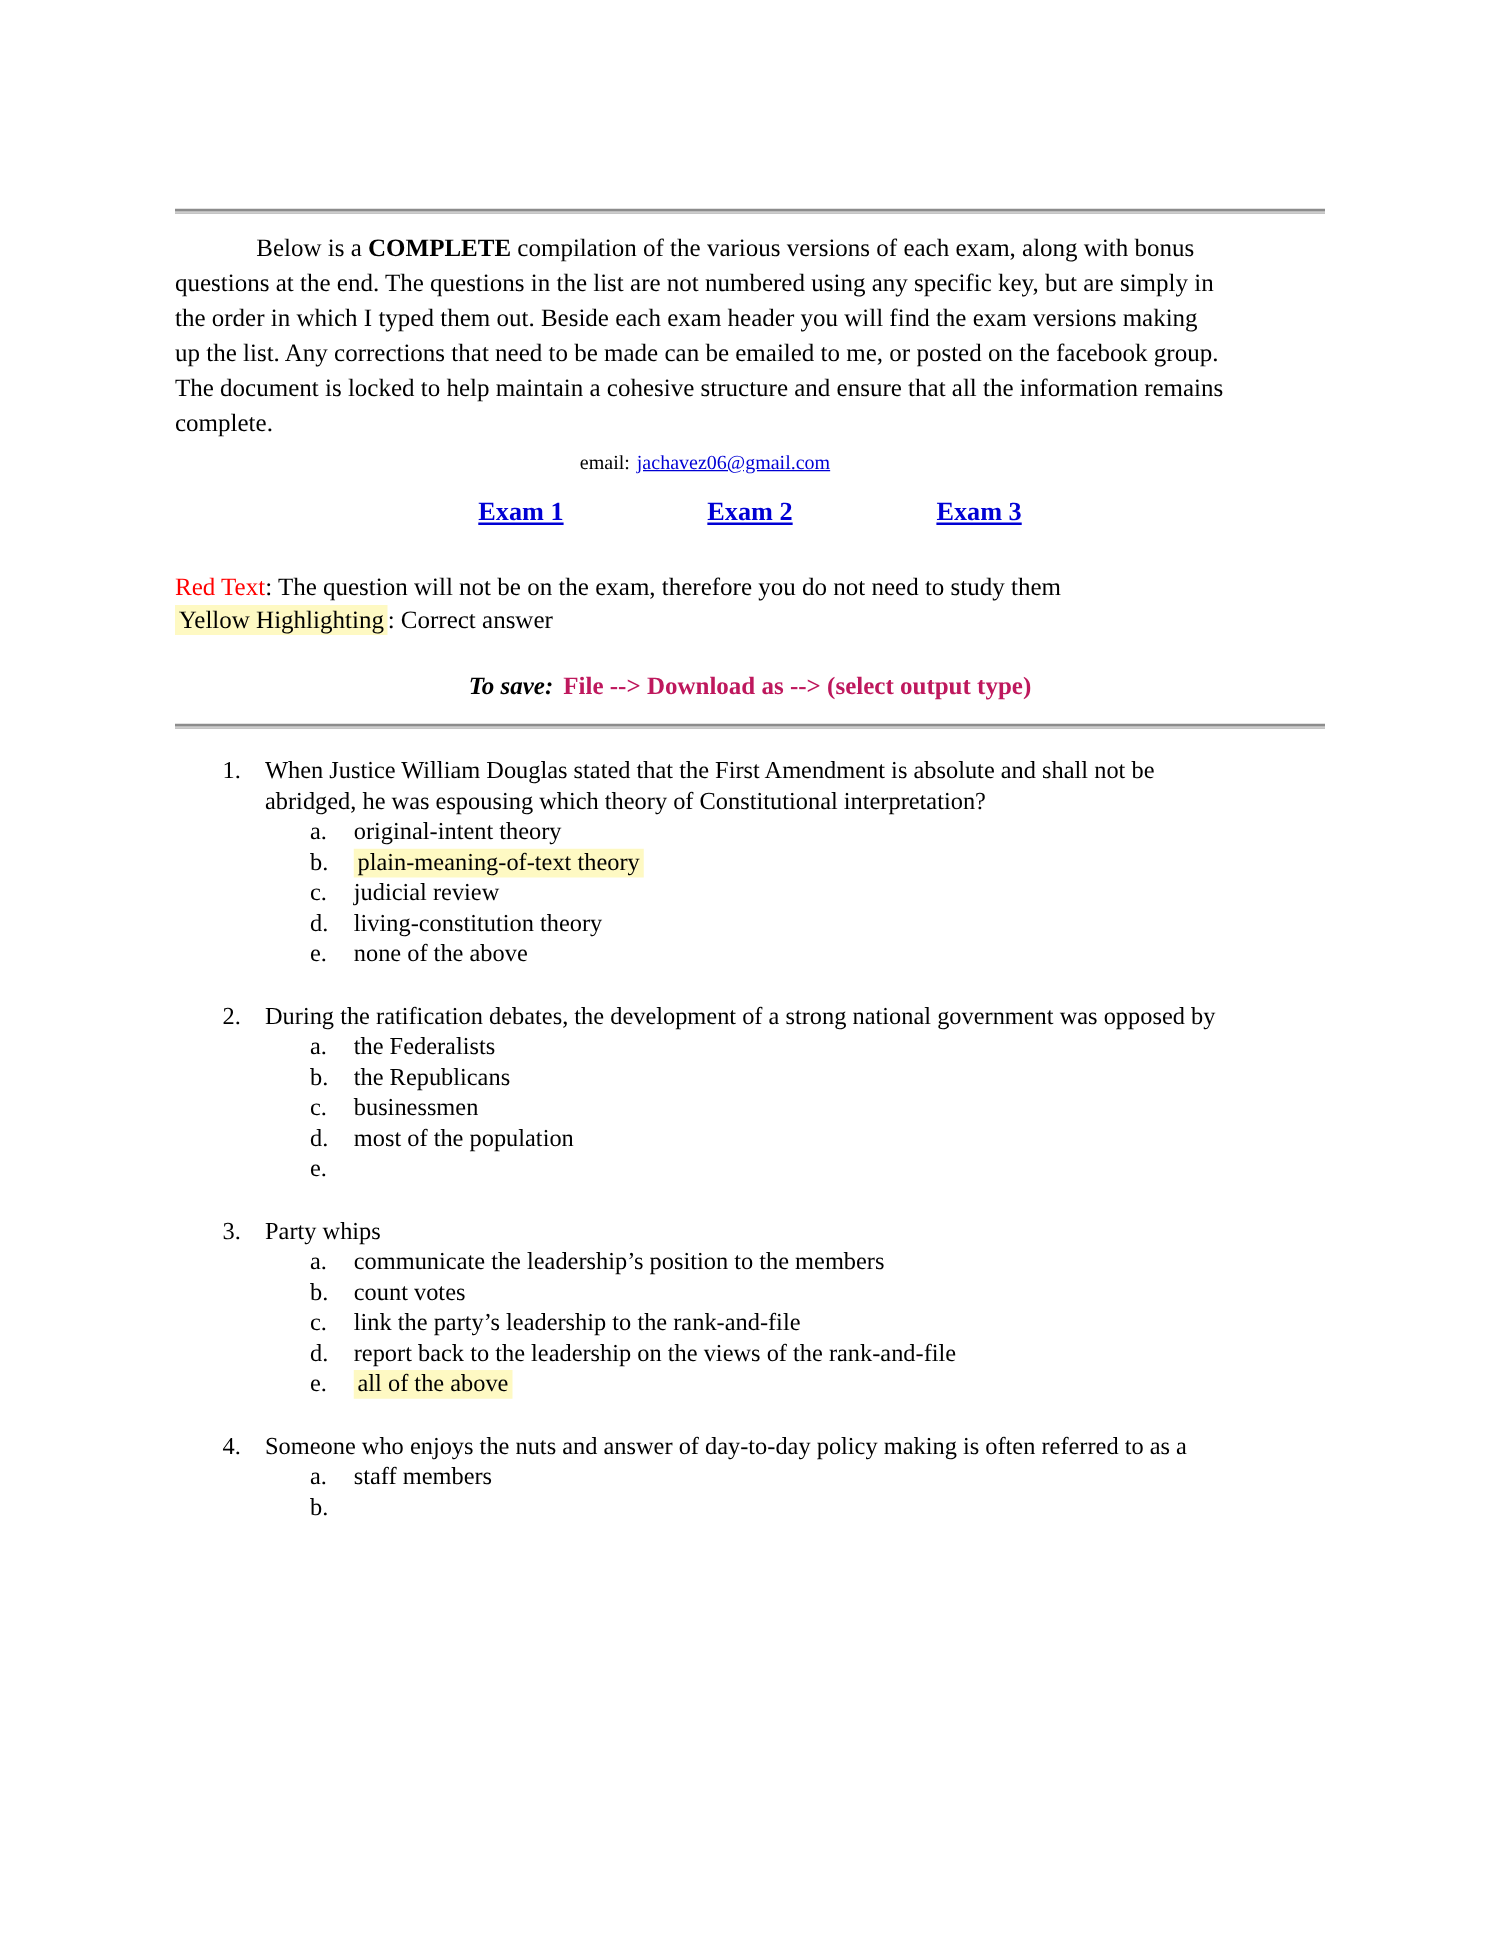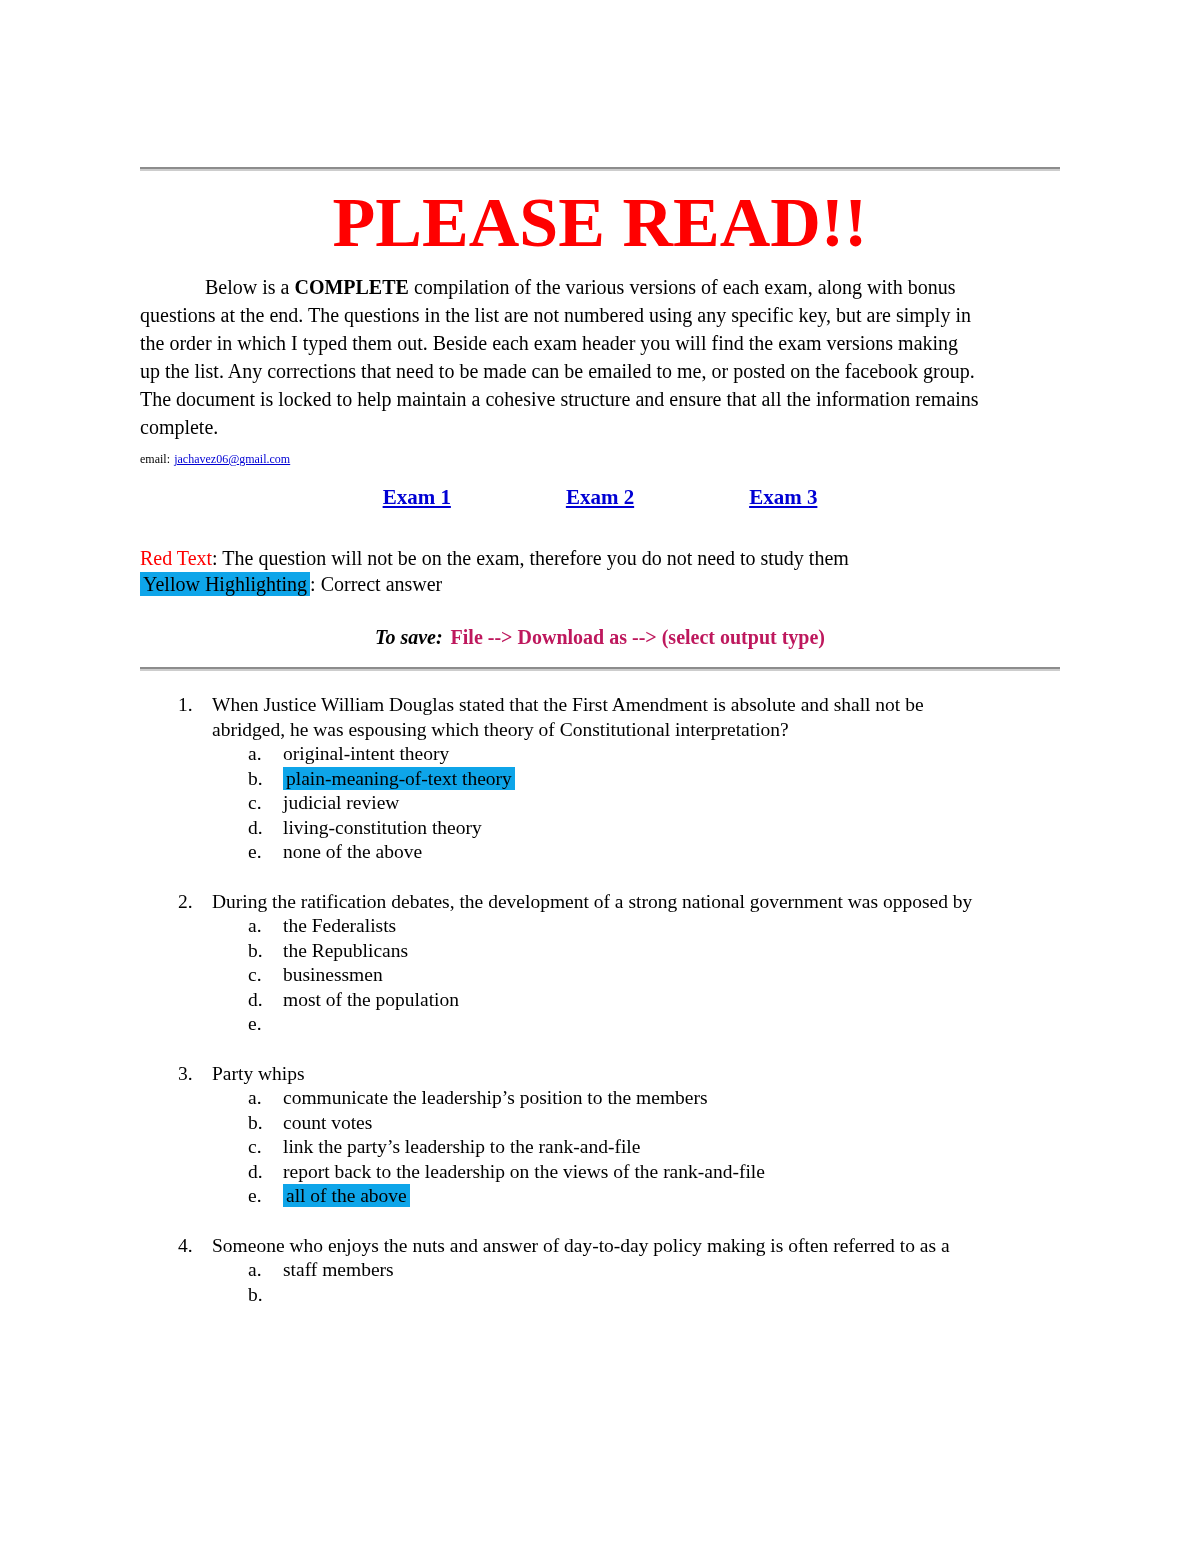--- a/index.html
+++ b/index.html
@@ -30,40 +30,40 @@
   .intro {
     margin: 14px 0 0 0;
     font-size: 20px; line-height: 28px;
     text-indent: 65px;
     white-space: pre-wrap;
   }
   .intro b { white-space: pre-wrap; }
 
   .email-line {
     margin: 4px 0 0 0; padding-right: 72px;
-    font-size: 12px; line-height: 28px;
-    text-align: left;
+    font-size: 16px; line-height: 28px;
+    text-align: center;
   }
   .email-label { margin-right: 0.35em; }
   a.link {
     color: #0000d4;
     text-decoration: underline;
     cursor: pointer;
   }
 
   .exam-links {
     margin-top: 10px;
     display: flex; justify-content: center; gap: 115px;
     font-size: 21px; line-height: 28px; font-weight: bold;
   }
 
   .legend { margin: 0; font-size: 20px; line-height: 26px; }
   .legend-first { margin-top: 34px; }
   .red-label { color: #ff0000; }
-  .hl { background: #0ea5e9; padding: 1px 3px; }
+  .hl { background: #fef9c3; padding: 1px 3px; }
 
   .save-line {
     margin: 26px 0 0 0;
     font-size: 20px; line-height: 28px;
     text-align: center; font-weight: bold;
   }
   .save-prefix { font-style: italic; color: #000000; }
   .save-nav { color: #be185d; margin-left: 0.4em; }
 
   .rule-2 { margin-top: 16px; }
@@ -83,21 +83,20 @@
   .opt-letter { flex: none; margin-left: 108px; width: 35px; }
   .opt-text { flex: 1; }
 </style>
 </head>
 <body>
 
 <div class="page">
 
   <hr class="rule">
 
-  <h1 class="doc-title">PLEASE READ!!</h1>
 
   <p class="intro"><span>Below is a </span><b>COMPLETE</b><span> compilation of the various versions of each exam, along with bonus
 questions at the end. The questions in the list are not numbered using any specific key, but are simply in
 the order in which I typed them out. Beside each exam header you will find the exam versions making
 up the list. Any corrections that need to be made can be emailed to me, or posted on the facebook group.
 The document is locked to help maintain a cohesive structure and ensure that all the information remains
 complete.</span></p>
 
   <p class="email-line"><span class="email-label">email:</span><a class="link">jachavez06@gmail.com</a></p>
 

